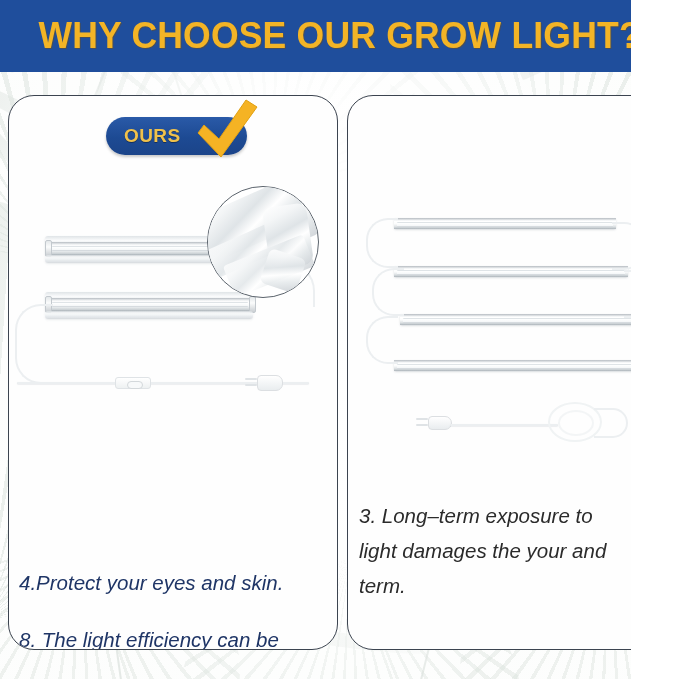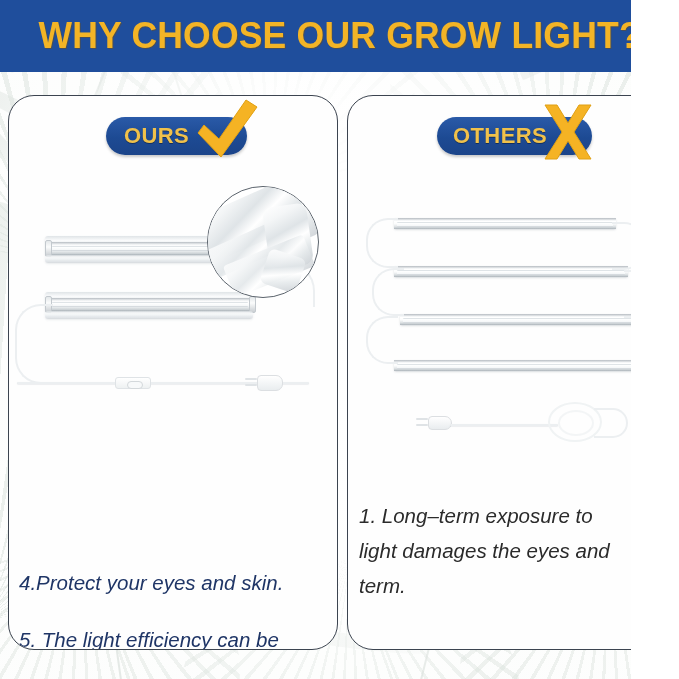--- a/index.html
+++ b/index.html
@@ -95,21 +95,21 @@
     height: 38px;
     background: linear-gradient(180deg, #2a5aa8 0%, #1d4a93 55%, #1b4489 100%);
     border-radius: 19px;
     display: flex; align-items: center;
     box-shadow: 0 2px 3px rgba(0,0,0,.22);
   }
   .pill-left  { width: 141px; padding-left: 18px; }
   .pill-right { width: 155px; padding-left: 16px; }
   .pill-label {
     font-weight: bold;
-    font-size: 22px;
+    font-size: 19px;
     color: #f0c14b;
     letter-spacing: .4px;
     text-shadow: 0 1px 0 rgba(0,0,0,.35);
     white-space: nowrap;
   }
   .mark-check {
     position: absolute; left: 88px; top: -18px;
     width: 66px; height: 60px;
     z-index: 3;
     pointer-events: none;
@@ -372,21 +372,21 @@
         <div class="inset-body" style="left:58px;  top:18px; width:44px;  height:62px; transform:rotate(-8deg); border-radius:10px;"></div>
         <div class="inset-body" style="left:18px;  top:62px; width:86px;  height:34px; transform:rotate(-22deg); border-radius:4px; opacity:.8;"></div>
         <div class="inset-body" style="left:56px;  top:66px; width:38px;  height:36px; transform:rotate(18deg); border-radius:6px; opacity:.9;"></div>
       </div>
 
     </div>
 
     <div class="copy copy-left">
       <div class="ln">4.Protect your eyes and skin.</div>
       <div class="gap"></div>
-      <div class="ln">5. The light efficiency can be</div>
+      <div class="ln">8. The light efficiency can be</div>
 
     </div>
   </div>
 
   <div class="panel panel-right">
 
     <div class="art-right">
 
       <div class="tube" style="left:46px; top:122px; width:222px; height:11px;">
         <div class="edge-top"></div>
@@ -426,38 +426,30 @@
       <div class="prong" style="left:68px; top:328px;"></div>
       <div class="cable-line" style="left:102px; top:328px; width:108px;"></div>
       <div class="cord-coil" style="left:200px; top:306px; width:54px; height:40px;"></div>
       <div class="cord-coil" style="left:210px; top:314px; width:36px; height:26px; opacity:.8;"></div>
       <div class="cable" style="left:246px; top:312px; width:34px; height:30px;
                   border-left:none; border-radius:0 20px 20px 0;"></div>
 
     </div>
 
     <div class="copy copy-right" style="left:11px; top:405px; width:300px;">
-      <div class="ln">1. Long–term exposure to</div>
-      <div class="ln">light damages the eyes and</div>
+      <div class="ln">3. Long–term exposure to</div>
+      <div class="ln">light damages the your and</div>
       <div class="ln">term.</div>
     </div>
   </div>
 
   <div class="badge-wrap badge-wrap-left">
     <div class="pill pill-left">
       <span class="pill-label">OURS</span>
     </div>
     <svg class="mark-check" viewBox="0 0 66 60">
       <path d="M4 34 L10 26 L25 40 L52 1 L63 8 L27 58 Z" fill="#f5b324" stroke="#e0a014" stroke-width="1"></path>
     </svg>
   </div>
 
-  <div class="badge-wrap badge-wrap-right">
-    <div class="pill pill-right">
-      <span class="pill-label">OTHERS</span>
-    </div>
-    <svg class="mark-x" viewBox="0 0 56 58">
-      <path d="M5 2 L17 2 L28 20 L39 2 L51 2 L34 29 L51 56 L39 56 L28 38 L17 56 L5 56 L22 29 Z" fill="#f5b324" stroke="#e0a014" stroke-width="1"></path>
-    </svg>
-  </div>
 
 
 </div>
 
 </body></html>

